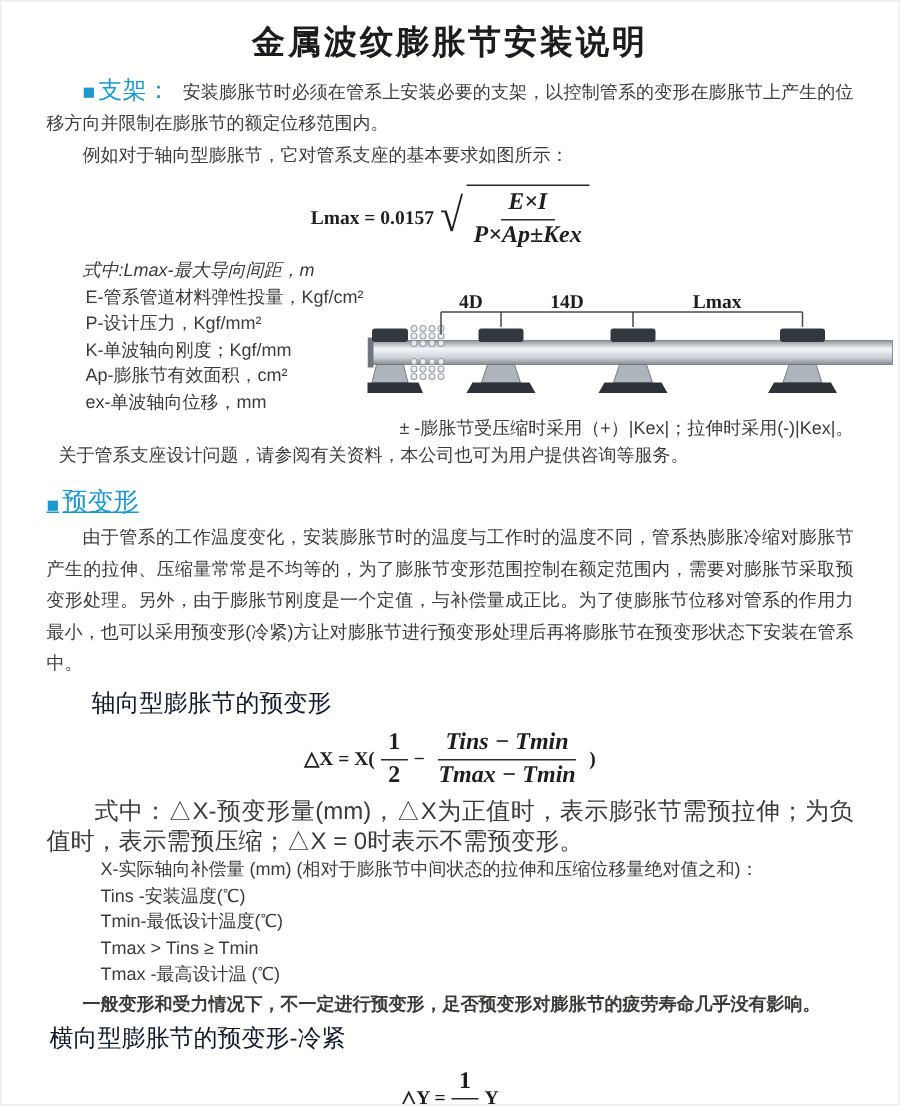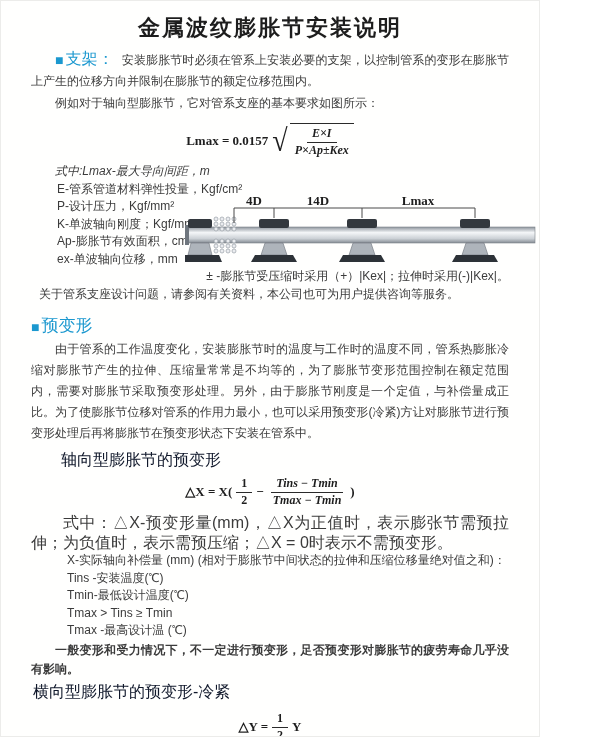--- a/index.html
+++ b/index.html
@@ -1,53 +1,53 @@
 <!DOCTYPE html>
 <html><head>
 <meta charset="utf-8">
 <style>
   html,body{margin:0;padding:0;background:#fff;}
   .page{
-    width:540px;height:737px;box-sizing:border-box;position:relative;overflow:hidden;
+    width:600px;height:737px;box-sizing:border-box;position:relative;overflow:hidden;
     background:#fffffe;border:1px solid #ececea;
     padding:0 30px;
     font-family:"Liberation Sans",sans-serif;color:#3b3b3b;
   }
   h1.title{
     margin:12px 0 6px;text-align:center;font-size:22px;font-weight:bold;color:#1d1d1d;
     letter-spacing:2px;
   }
   .para{font-size:12px;line-height:21px;margin:0;text-align:justify;}
-  .para.mt{margin-top:7px;font-family:Liberation Mono, monospace;}
+  .para.mt{margin-top:7px;}
   .indent{text-indent:2em;}
   .marker{color:#1b98cf;font-size:14px;margin-right:2px;vertical-align:-1px;}
   .sec-lead{color:#1b98cf;font-size:16px;font-weight:500;margin-right:8px;}
   
   .formula{
     display:flex;justify-content:center;align-items:center;gap:4px;
     font-family:"Liberation Serif",serif;font-weight:bold;color:#1e1e1e;font-size:13px;
   }
   .formula.f1{margin:9px 0 5px;}
   .formula.f2{margin:5px 0 5px;}
   .formula.f3{margin:8px 0 6px;}
-  .frac{display:inline-flex;flex-direction:column;align-items:center;line-height:1.25;font-size:12px;}
+  .frac{display:inline-flex;flex-direction:column;align-items:center;line-height:1.25;font-size:16px;}
   .frac .num{border-bottom:1px solid #2a2a2a;padding:0 5px 1px;}
   .frac .den{padding:0 5px;}
   .frac.ital{font-style:italic;}
   .radical{font-size:28px;font-weight:400;line-height:20px;margin-right:-2px;transform:scaleY(1.12);}
   .overline{border-top:1.5px solid #2a2a2a;padding-top:1px;}
   
   .defs{margin-top:3px;}
   .defs p{margin:0;font-size:12px;line-height:17.5px;text-align:left;}
   .defs .lead{margin-left:24px;font-style:italic;}
   .defs .item{margin-left:26px;}
   .defs .pm{margin-left:8px;text-align:right;}
   .defs .consult{margin-left:8px;}
   
-  .h2{margin:11px 0 2px;font-size:17px;color:#1b98cf;font-weight:500;}
+  .h2{margin:11px 0 2px;font-size:17px;color:#1b98cf;font-weight:500;text-decoration:underline;}
   .h3{font-size:16px;color:#0f172a;font-weight:500;margin:6px 0 2px;}
   .h3.axial{margin-left:30px;}
   .h3.lateral{margin-left:2px;margin-top:3px;}
   .tline{font-size:12px;line-height:17.5px;margin:0 0 0 36px;text-align:left;}
   .note2{font-size:16px;line-height:19.5px;margin:2px 0 0;text-align:justify;text-indent:2em;}
   .closing{font-size:12px;line-height:19px;margin:1px 0 0;text-indent:2em;text-align:justify;font-weight:bold;}
   
   .diagram{position:absolute;top:193px;right:2px;width:352px;height:94px;}
 </style>
 </head>

